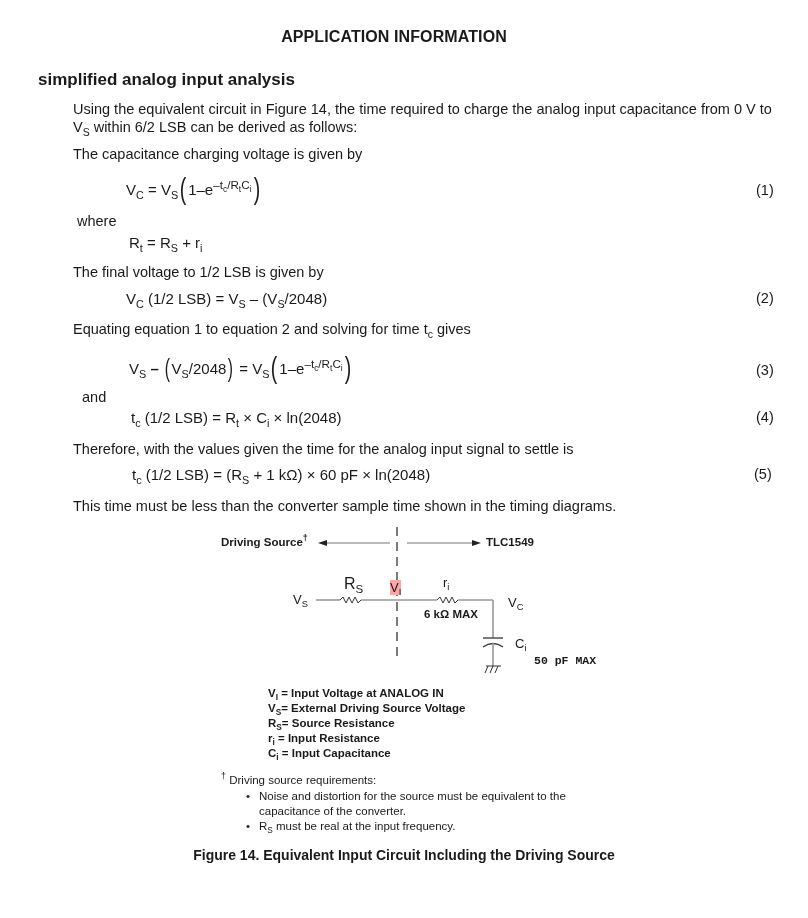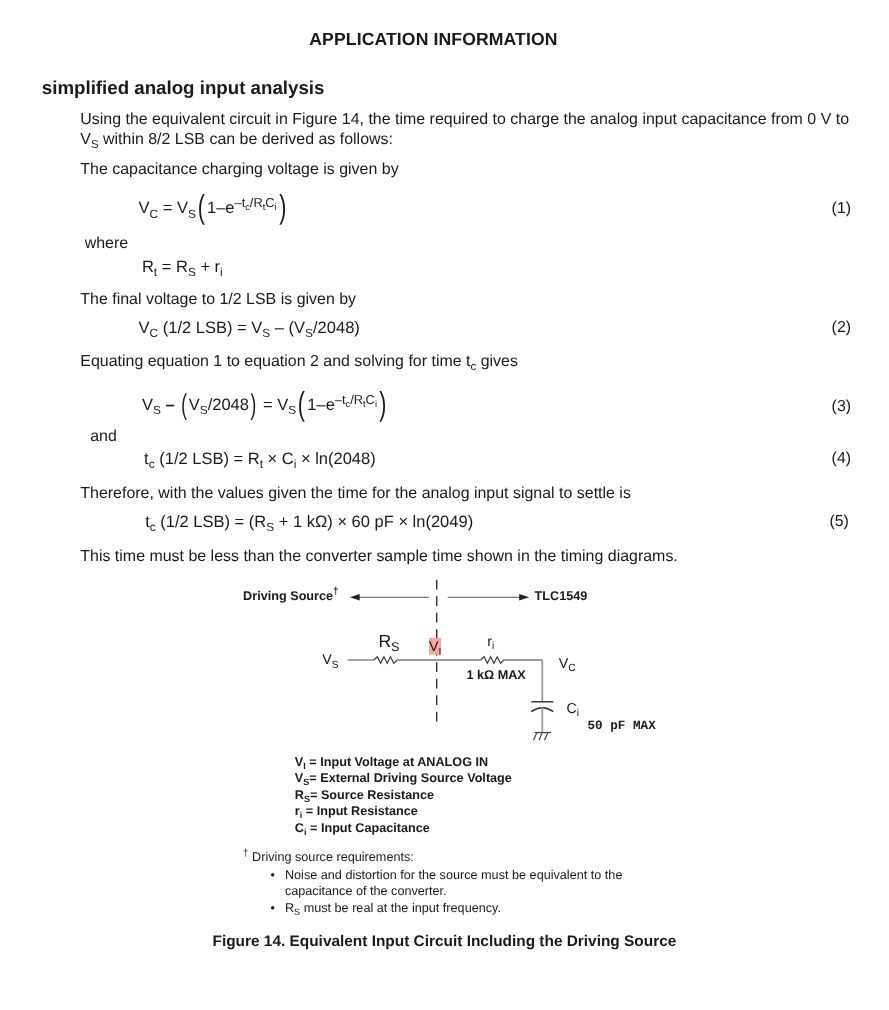--- a/index.html
+++ b/index.html
@@ -23,21 +23,21 @@
   .caption { font-size: 14px; font-weight: bold; left: 0; width: 808px; text-align: center; top: 847px; }
   svg { position: absolute; left: 0; top: 0; }
 </style>
 </head>
 <body>
 
 <div class="abs title">APPLICATION INFORMATION</div>
 <div class="abs section">simplified analog input analysis</div>
 
 <div class="abs p" style="left:73px; top:101px;">Using the equivalent circuit in Figure 14, the time required to charge the analog input capacitance from 0 V to</div>
-<div class="abs p" style="left:73px; top:119px;"><span>V</span><sub>S</sub><span> within 8/2 LSB can be derived as follows:</span></div>
+<div class="abs p" style="left:73px; top:119px;"><span>V</span><sub>S</sub><span> within 6/2 LSB can be derived as follows:</span></div>
 
 <div class="abs p" style="left:73px; top:146px;">The capacitance charging voltage is given by</div>
 
 <div class="abs eq" style="left:126px; top:181px;">
   <span>V</span><sub>C</sub><span> = </span><span>V</span><sub>S</sub><span class="big">(</span><span>1–e</span><sup><span>–t</span><sub>c</sub><span>/</span><span>R</span><sub>t</sub><span>C</span><sub>i</sub></sup><span class="big">)</span>
 </div>
 <div class="abs eqn" style="left:756px; top:182px;">(1)</div>
 
 <div class="abs p" style="left:77px; top:213px;">where</div>
 <div class="abs eq" style="left:129px; top:234px;">
@@ -61,21 +61,21 @@
 <div class="abs p" style="left:82px; top:389px;">and</div>
 
 <div class="abs eq" style="left:131px; top:409px;">
   <span>t</span><sub>c</sub><span> (1/2 LSB) = </span><span>R</span><sub>t</sub><span> × </span><span>C</span><sub>i</sub><span> × </span><span>ln(2048)</span>
 </div>
 <div class="abs eqn" style="left:756px; top:409px;">(4)</div>
 
 <div class="abs p" style="left:73px; top:441px;">Therefore, with the values given the time for the analog input signal to settle is</div>
 
 <div class="abs eq" style="left:132px; top:466px;">
-  <span>t</span><sub>c</sub><span> (1/2 LSB) = </span><span>(R</span><sub>S</sub><span> + 1 kΩ) × 60 pF × ln(2049)</span>
+  <span>t</span><sub>c</sub><span> (1/2 LSB) = </span><span>(R</span><sub>S</sub><span> + 1 kΩ) × 60 pF × ln(2048)</span>
 </div>
 <div class="abs eqn" style="left:754px; top:466px;">(5)</div>
 
 <div class="abs p" style="left:73px; top:498px;">This time must be less than the converter sample time shown in the timing diagrams.</div>
 
 <svg width="808" height="918">
 
   <line x1="397" y1="527" x2="397" y2="660" stroke="#333" stroke-width="1.3" stroke-dasharray="9,6"></line>
 
   <line x1="324" y1="543" x2="390" y2="543" stroke="#777" stroke-width="1.2"></line>
@@ -100,21 +100,21 @@
   <line x1="498" y1="666" x2="495" y2="673" stroke="#333" stroke-width="1"></line>
 </svg>
 
 <div class="abs fig" style="left:221px; top:536px;"><span>Driving Source</span><sup>†</sup></div>
 <div class="abs fig" style="left:486px; top:536px;">TLC1549</div>
 
 <div class="abs fig" style="left:293px; top:592px; font-weight:normal; font-size:13px;"><span>V</span><sub>S</sub></div>
 <div class="abs fig" style="left:344px; top:575px; font-weight:normal; font-size:16px;"><span>R</span><sub>S</sub></div>
 <div class="abs fig" style="left:390px; top:580px; font-weight:normal; font-size:13px; background:#fca5a5;"><span>V</span><sub>I</sub></div>
 <div class="abs fig" style="left:443px; top:575px; font-weight:normal; font-size:13px;"><span>r</span><sub>i</sub></div>
-<div class="abs fig" style="left:424px; top:608px;">1 kΩ MAX</div>
+<div class="abs fig" style="left:424px; top:608px;">6 kΩ MAX</div>
 <div class="abs fig" style="left:508px; top:595px; font-weight:normal; font-size:13px;"><span>V</span><sub>C</sub></div>
 <div class="abs fig" style="left:515px; top:636px; font-weight:normal; font-size:13px;"><span>C</span><sub>i</sub></div>
 <div class="abs fig" style="left:534px; top:654px;font-family:Liberation Mono, monospace;">50 pF MAX</div>
 
 <div class="abs figlegend" style="left:268px; top:686px;">
   <div><span>V</span><sub>I</sub><span> = Input Voltage at ANALOG IN</span></div>
   <div><span>V</span><sub>S</sub><span>= External Driving Source Voltage</span></div>
   <div><span>R</span><sub>S</sub><span>= Source Resistance</span></div>
   <div><span>r</span><sub>i</sub><span> = Input Resistance</span></div>
   <div><span>C</span><sub>i</sub><span> = Input Capacitance</span></div>

